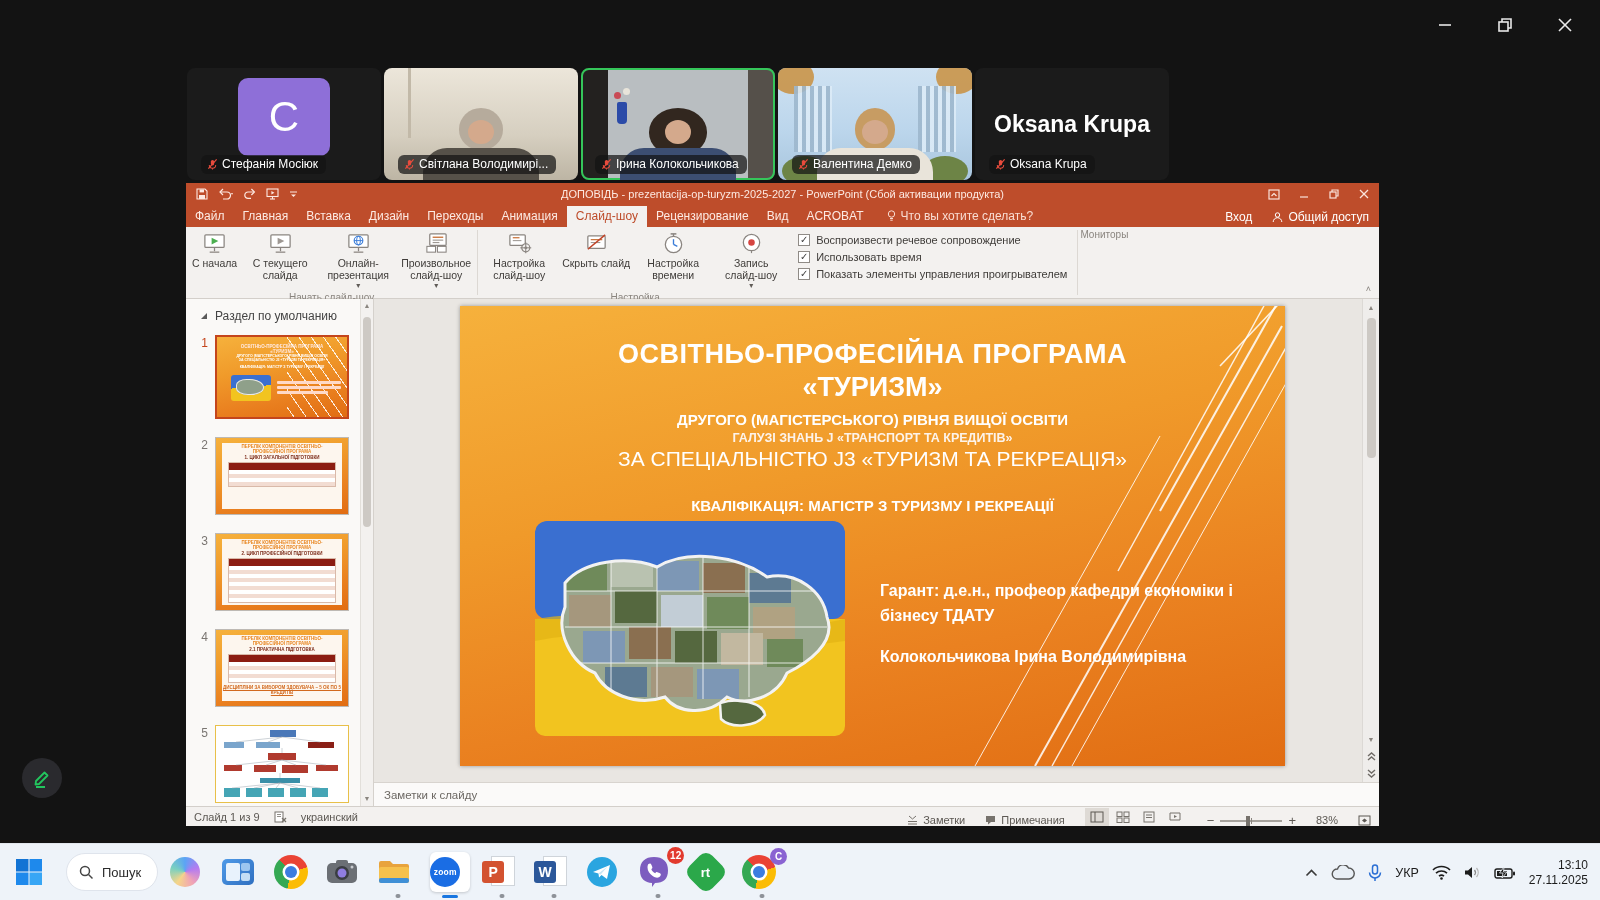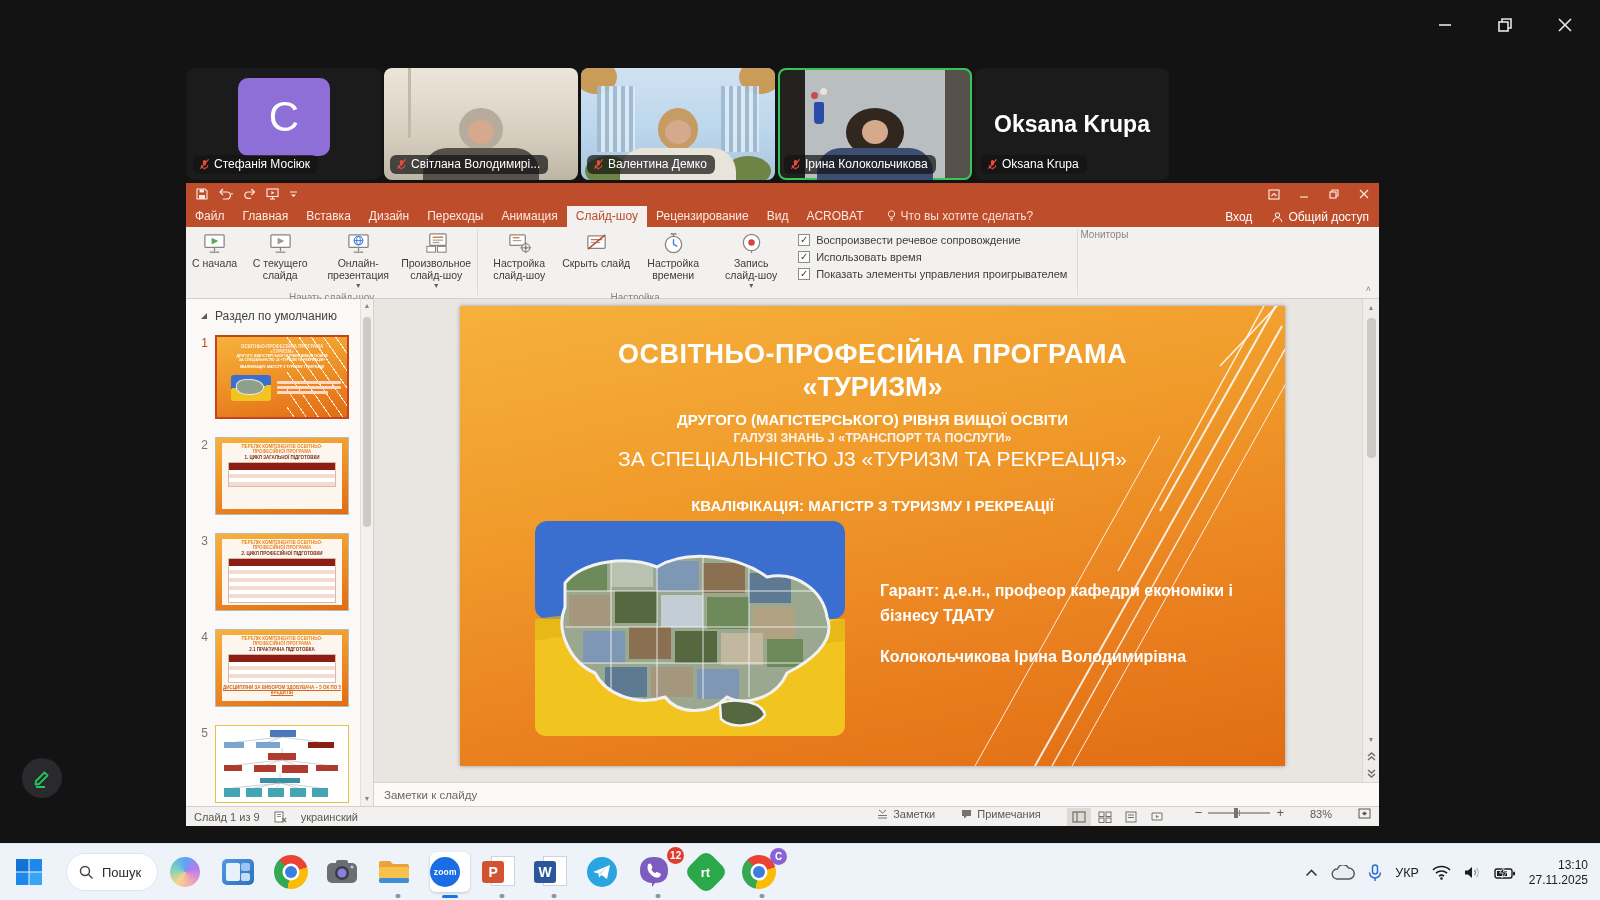--- a/index.html
+++ b/index.html
@@ -9,21 +9,21 @@
 
   
   .zwin-controls { position:absolute; top:10px; right:18px; display:flex; gap:26px; }
   .zwin-btn { width:34px; height:30px; display:flex; align-items:center; justify-content:center; cursor:pointer; }
   .zwin-btn svg { stroke:#e8e8e8; fill:none; stroke-width:1.6; }
 
   
   .strip { position:absolute; left:187px; top:68px; display:flex; gap:3px; }
   .tile { position:relative; width:194px; height:112px; background:#1b1b1b; border-radius:8px; overflow:hidden; cursor:pointer; }
   .tile.active-speaker { outline:2px solid #35c65a; outline-offset:-2px; }
-  .name-pill { position:absolute; left:6px; bottom:6px; display:flex; align-items:center; gap:4px;
+  .name-pill { position:absolute; left:14px; bottom:6px; display:flex; align-items:center; gap:4px;
       background:rgba(20,20,20,.72); border-radius:6px; padding:2px 8px 3px 6px; max-width:182px; }
   .name-pill span { color:#fff; font-size:12px; white-space:nowrap; overflow:hidden; text-overflow:ellipsis; }
   .mic-muted { flex:0 0 auto; width:11px; height:11px; }
   .avatar-sq { position:absolute; left:50%; top:44%; transform:translate(-50%,-50%);
       width:92px; height:78px; border-radius:10px; background:#8e6fd8; display:flex; align-items:center; justify-content:center; }
   .avatar-sq span { color:#fff; font-size:42px; font-weight:500; }
   .bigname { position:absolute; inset:0; display:flex; align-items:center; justify-content:center; }
   .bigname span { color:#fff; font-size:23px; font-weight:bold; }
   
   .bg-sv { background:linear-gradient(180deg,#ece6da 0%,#d6cfc0 60%,#bdb5a4 100%); }
@@ -134,21 +134,21 @@
   .vs-space { flex:1; }
   .vs-thumb { width:9px; height:140px; background:#cdc9c4; border-radius:4px; margin-top:2px; }
   .vs-dbl svg { stroke:#6f6b66; fill:none; stroke-width:1.4; }
 
   .notes-bar { height:24px; background:#fbfaf9; border-top:1px solid #d8d4cf; display:flex; align-items:center;
       padding-left:10px; font-size:11.5px; color:#6c6863; }
 
   .statusbar { height:20px; background:#f3f1ef; border-top:1px solid #d3cfca; display:flex; align-items:center;
       font-size:11px; color:#5c5853; padding:8px 8px; }
   .sb-left { display:flex; align-items:center; gap:14px; }
-  .sb-right { margin-left:auto; display:flex; align-items:flex-start; gap:26px; }
+  .sb-right { margin-left:auto; display:flex; align-items:flex-end; gap:20px; }
   .sb-btn { display:flex; align-items:center; gap:5px; cursor:pointer; }
   .viewbtns { display:flex; gap:2px; }
   .vbtn { width:24px; height:18px; display:flex; align-items:center; justify-content:center; cursor:pointer; }
   .vbtn.on { background:#dedad5; }
   .zoomctl { display:flex; align-items:center; gap:6px; }
   .ztrack { position:relative; width:62px; height:2px; background:#a6a29c; }
   .ztick { position:absolute; left:50%; top:-2px; width:1px; height:6px; background:#8a857f; }
   .zthumb { position:absolute; left:42%; top:-4px; width:4px; height:10px; background:#76726c; cursor:pointer; }
   .zpm { font-size:13px; color:#5c5853; cursor:pointer; line-height:10px; }
 
@@ -246,20 +246,40 @@
         <svg class="mic-muted" viewBox="0 0 12 12">
             <rect x="4.2" y="1" width="3.6" height="6" rx="1.8" fill="#e84c3d"></rect>
             <path d="M2.5 6.5a3.5 3.5 0 0 0 7 0" fill="none" stroke="#e84c3d" stroke-width="1.1"></path>
             <line x1="6" y1="10" x2="6" y2="11.5" stroke="#e84c3d" stroke-width="1.1"></line>
             <line x1="1.5" y1="10.5" x2="10.5" y2="0.5" stroke="#e84c3d" stroke-width="1.3"></line>
           </svg>
         <span>Світлана Володимирі...</span>
       </div>
     </div>
 
+    <div class="tile bg-ir t-ir active-speaker">
+      <div class="vase"></div>
+      <div class="flw" style="left:33px;top:24px;width:7px;height:7px;background:#c94b56;"></div>
+      <div class="flw" style="left:42px;top:20px;width:7px;height:7px;background:#e8e4da;"></div>
+      <div class="sil">
+          <div class="head"></div>
+          <div class="face"></div>
+          <div class="body"></div>
+        </div>
+      <div class="name-pill">
+        <svg class="mic-muted" viewBox="0 0 12 12">
+            <rect x="4.2" y="1" width="3.6" height="6" rx="1.8" fill="#e84c3d"></rect>
+            <path d="M2.5 6.5a3.5 3.5 0 0 0 7 0" fill="none" stroke="#e84c3d" stroke-width="1.1"></path>
+            <line x1="6" y1="10" x2="6" y2="11.5" stroke="#e84c3d" stroke-width="1.1"></line>
+            <line x1="1.5" y1="10.5" x2="10.5" y2="0.5" stroke="#e84c3d" stroke-width="1.3"></line>
+          </svg>
+        <span>Ірина Колокольчикова</span>
+      </div>
+    </div>
+
     <div class="tile bg-va t-va">
       <div class="tree" style="left:-6px;"></div>
       <div class="tree" style="right:-6px;"></div>
       <div class="bldg" style="left:16px;"></div>
       <div class="bldg" style="right:16px;"></div>
       <div class="bush" style="left:4px;"></div>
       <div class="bush" style="right:4px;"></div>
       <div class="sil">
           <div class="head"></div>
           <div class="face"></div>
@@ -269,51 +289,31 @@
         <svg class="mic-muted" viewBox="0 0 12 12">
             <rect x="4.2" y="1" width="3.6" height="6" rx="1.8" fill="#e84c3d"></rect>
             <path d="M2.5 6.5a3.5 3.5 0 0 0 7 0" fill="none" stroke="#e84c3d" stroke-width="1.1"></path>
             <line x1="6" y1="10" x2="6" y2="11.5" stroke="#e84c3d" stroke-width="1.1"></line>
             <line x1="1.5" y1="10.5" x2="10.5" y2="0.5" stroke="#e84c3d" stroke-width="1.3"></line>
           </svg>
         <span>Валентина Демко</span>
       </div>
     </div>
 
-    <div class="tile bg-ir t-ir active-speaker">
-      <div class="vase"></div>
-      <div class="flw" style="left:33px;top:24px;width:7px;height:7px;background:#c94b56;"></div>
-      <div class="flw" style="left:42px;top:20px;width:7px;height:7px;background:#e8e4da;"></div>
-      <div class="sil">
-          <div class="head"></div>
-          <div class="face"></div>
-          <div class="body"></div>
+    <div class="tile">
+      <div class="bigname">
+          <span>Oksana Krupa</span>
         </div>
       <div class="name-pill">
         <svg class="mic-muted" viewBox="0 0 12 12">
             <rect x="4.2" y="1" width="3.6" height="6" rx="1.8" fill="#e84c3d"></rect>
             <path d="M2.5 6.5a3.5 3.5 0 0 0 7 0" fill="none" stroke="#e84c3d" stroke-width="1.1"></path>
             <line x1="6" y1="10" x2="6" y2="11.5" stroke="#e84c3d" stroke-width="1.1"></line>
             <line x1="1.5" y1="10.5" x2="10.5" y2="0.5" stroke="#e84c3d" stroke-width="1.3"></line>
           </svg>
-        <span>Ірина Колокольчикова</span>
-      </div>
-    </div>
-
-    <div class="tile">
-      <div class="bigname">
-          <span>Oksana Krupa</span>
-        </div>
-      <div class="name-pill">
-        <svg class="mic-muted" viewBox="0 0 12 12">
-            <rect x="4.2" y="1" width="3.6" height="6" rx="1.8" fill="#e84c3d"></rect>
-            <path d="M2.5 6.5a3.5 3.5 0 0 0 7 0" fill="none" stroke="#e84c3d" stroke-width="1.1"></path>
-            <line x1="6" y1="10" x2="6" y2="11.5" stroke="#e84c3d" stroke-width="1.1"></line>
-            <line x1="1.5" y1="10.5" x2="10.5" y2="0.5" stroke="#e84c3d" stroke-width="1.3"></line>
-          </svg>
         <span>Oksana Krupa</span>
       </div>
     </div>
 
   </div>
 
   <div class="ppt">
 
     <div class="ppt-titlebar">
       <div class="qat">
@@ -335,20 +335,21 @@
             <rect x="1" y="1" width="11" height="7.5" fill="none" stroke="#fde9e2" stroke-width="1.1"></rect>
             <path d="M5.4 3 L8.4 4.7 L5.4 6.4 Z" fill="#fde9e2"></path>
             <line x1="4" y1="11" x2="9" y2="11" stroke="#fde9e2" stroke-width="1.1"></line>
             <line x1="6.5" y1="8.5" x2="6.5" y2="11" stroke="#fde9e2" stroke-width="1.1"></line>
           </svg>
         <svg width="9" height="10" viewBox="0 0 9 10">
             <line x1="1" y1="3" x2="8" y2="3" stroke="#fde9e2" stroke-width="1"></line>
             <path d="M2 5.5 L4.5 8 L7 5.5 Z" fill="#fde9e2"></path>
           </svg>
       </div>
+      <div class="ppt-title">ДОПОВІДЬ - prezentacija-op-turyzm-2025-2027 - PowerPoint (Сбой активации продукта)</div>
       <div class="ppt-wc">
         <div>
             <svg width="12" height="11" viewBox="0 0 12 11">
               <rect x="1" y="1" width="10" height="9"></rect>
               <path d="M3.5 7 L6 4.5 L8.5 7" fill="none"></path>
             </svg>
           </div>
         <div>
             <svg width="10" height="10" viewBox="0 0 10 10">
               <line x1="1" y1="8" x2="9" y2="8"></line>
@@ -642,21 +643,21 @@
                 <line x1="612" y1="460" x2="858" y2="20" stroke-width="1"></line>
                 <line x1="700" y1="205" x2="828" y2="-22" stroke-width="2"></line>
                 <line x1="658" y1="265" x2="805" y2="-2" stroke-width="1.4"></line>
                 <line x1="515" y1="460" x2="700" y2="130" stroke-width="1"></line>
                 <line x1="760" y1="60" x2="850" y2="-35" stroke-width="1.6"></line>
               </g>
             </svg>
             <div class="s-t1">ОСВІТНЬО-ПРОФЕСІЙНА ПРОГРАМА</div>
             <div class="s-t2">«ТУРИЗМ»</div>
             <div class="s-s1">ДРУГОГО (МАГІСТЕРСЬКОГО) РІВНЯ ВИЩОЇ ОСВІТИ</div>
-            <div class="s-s2">ГАЛУЗІ ЗНАНЬ J «ТРАНСПОРТ ТА ПОСЛУГИ»</div>
+            <div class="s-s2">ГАЛУЗІ ЗНАНЬ J «ТРАНСПОРТ ТА КРЕДИТІВ»</div>
             <div class="s-s3">ЗА СПЕЦІАЛЬНІСТЮ J3 «ТУРИЗМ ТА РЕКРЕАЦІЯ»</div>
             <div class="s-q">КВАЛІФІКАЦІЯ: МАГІСТР З ТУРИЗМУ І РЕКРЕАЦІЇ</div>
 
             <div class="s-map">
               <svg width="310" height="215" viewBox="0 0 310 215">
                 <defs>
                   <clipPath id="ua">
                     <path d="M30,62 C48,40 92,34 122,46 C152,28 202,34 232,56 C262,50 288,70 292,96 C302,122 272,142 252,152 C242,176 212,186 192,176 C172,196 142,192 130,176 C100,186 70,172 60,152 C36,142 20,110 30,86 Z M185,182 C205,176 228,182 230,194 C222,206 196,208 186,198 Z"></path>
                   </clipPath>
                 </defs>

